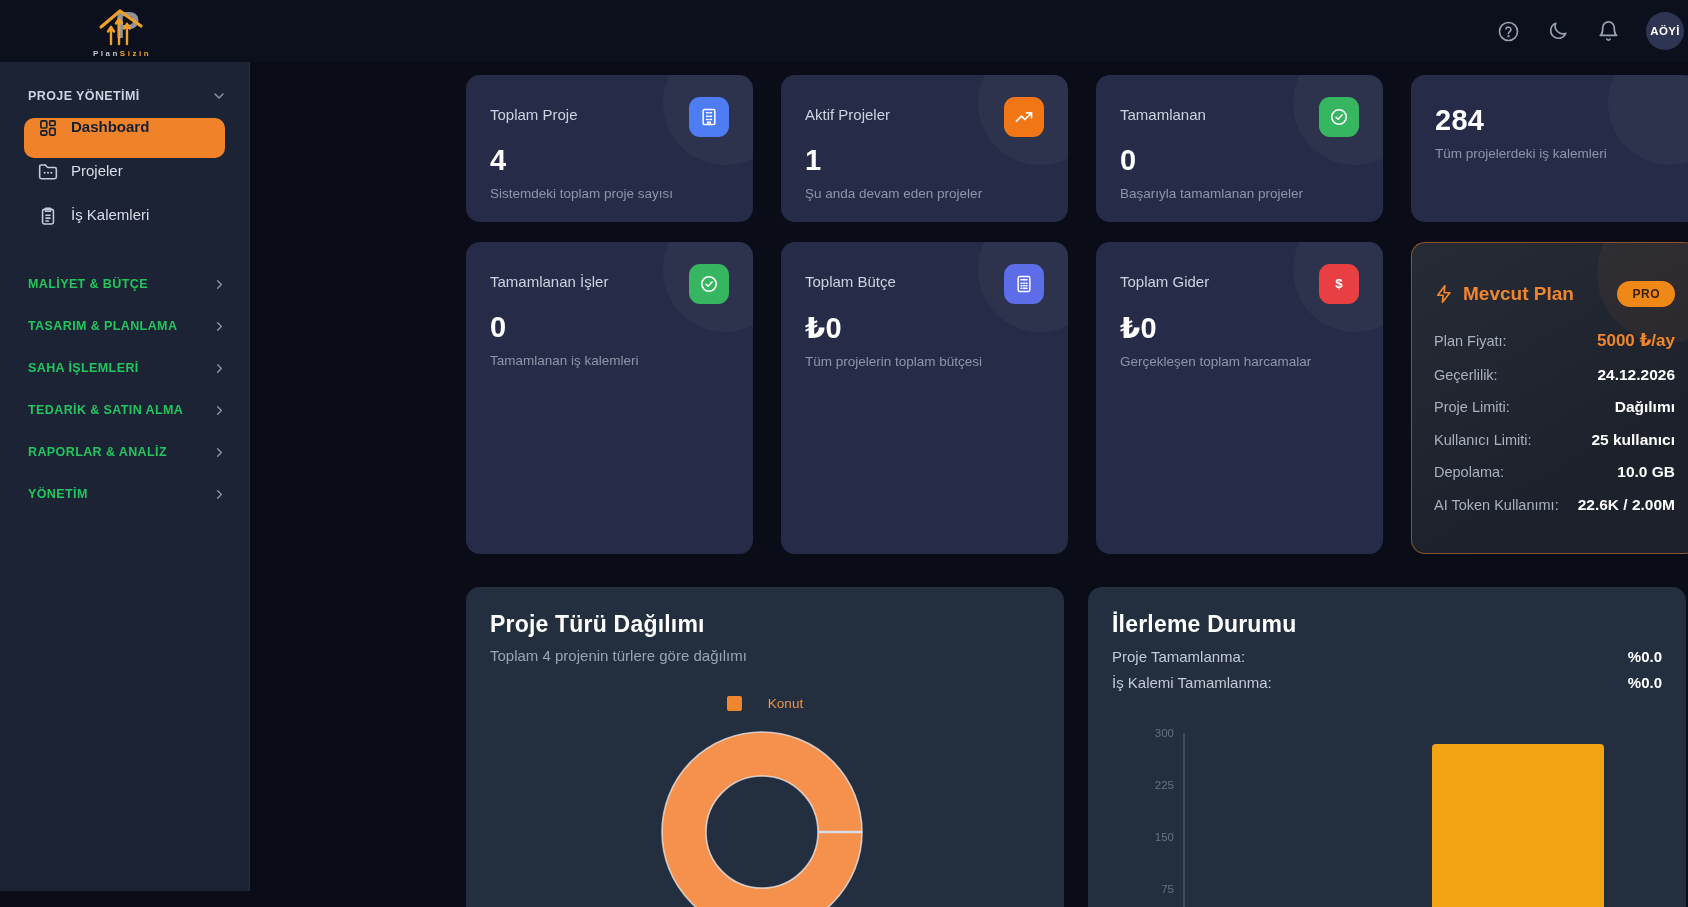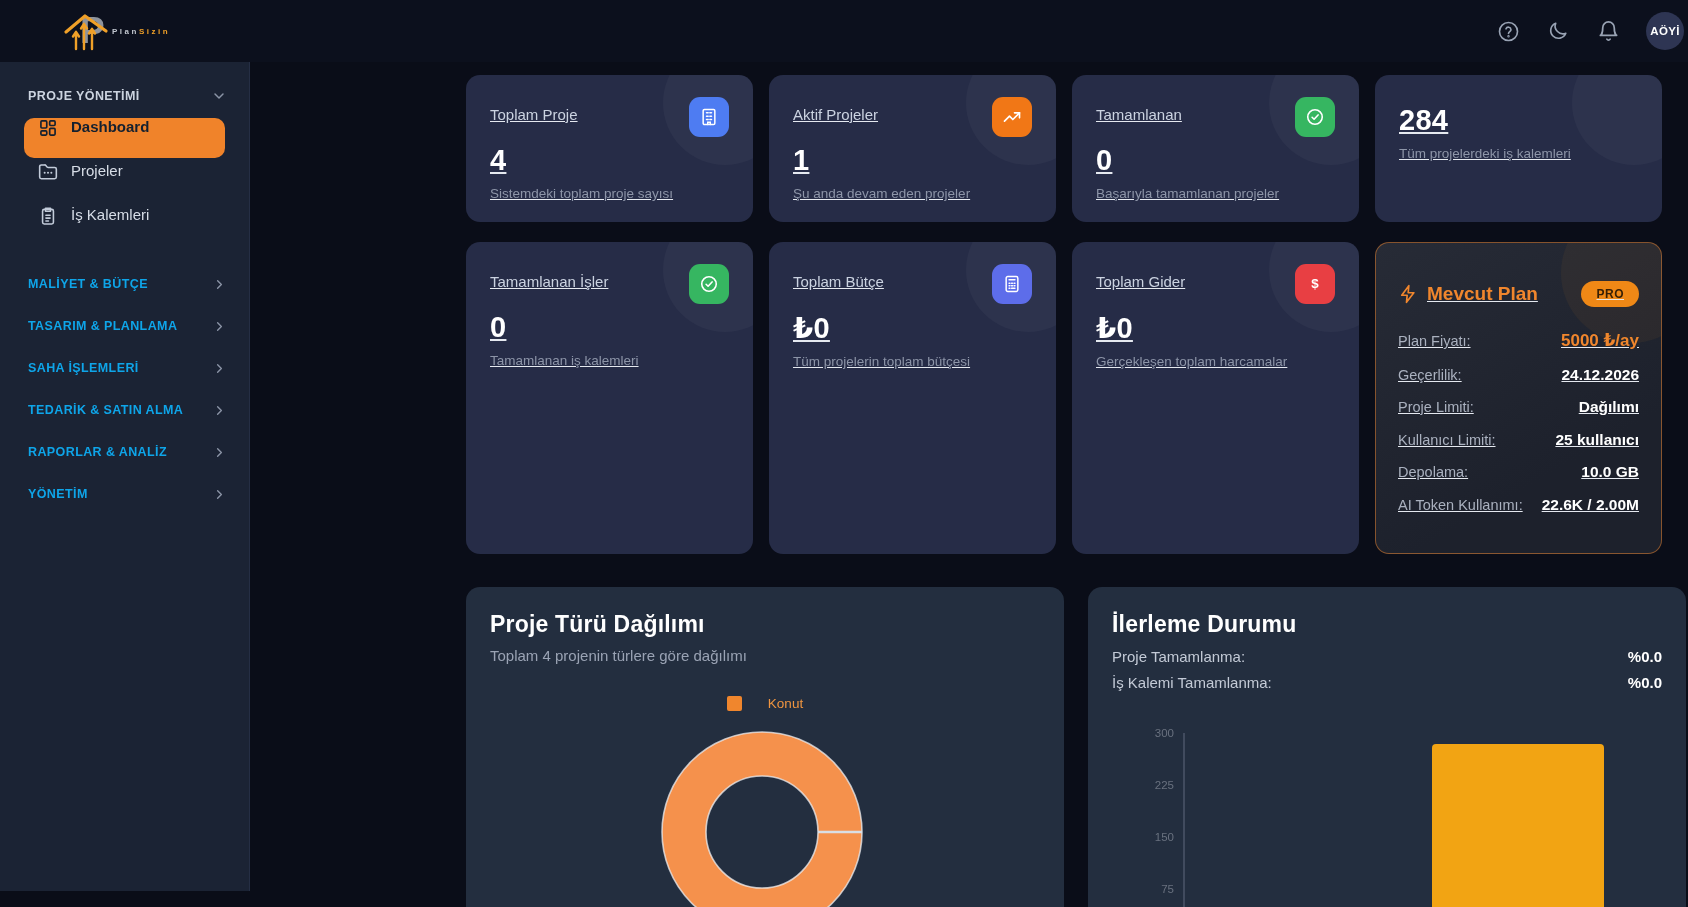--- a/index.html
+++ b/index.html
@@ -11,21 +11,21 @@
     position:relative;
   }
   svg { display:block; }
 
   
   .header {
     position:absolute; top:0; left:0; right:0; height:62px;
     background:#0c101d; display:flex; align-items:center; justify-content:space-between;
     padding:0 10px 0 62px;
   }
-  .logo { display:flex; flex-direction:row; align-items:center; width:120px; cursor:pointer; }
+  .logo { display:flex; flex-direction:column; align-items:center; width:120px; cursor:pointer; }
   .logo-text { font-size:8px; font-weight:bold; letter-spacing:2.5px; margin-top:1px; }
   .logo-text .lt1 { color:#c2c7cf; } .logo-text .lt2 { color:#f0a028; }
   .hdr-right { display:flex; align-items:center; gap:26px; }
   .hdr-icon-btn { width:24px; height:24px; color:#99a3b4; cursor:pointer; display:flex; align-items:center; justify-content:center; }
   .avatar {
     width:38px; height:38px; border-radius:50%; background:#2e3553;
     display:flex; align-items:center; justify-content:center;
     font-size:11.5px; font-weight:bold; color:#fff; letter-spacing:.3px; cursor:pointer;
     margin-right:-6px;
   }
@@ -44,31 +44,31 @@
   .nav-item {
     margin:4px 24px; height:40px; border-radius:10px;
     display:flex; align-items:flex-start; gap:13px; padding:0 14px;
     font-size:15px; color:#d7dde7; cursor:pointer;
   }
   .nav-item .ni-icon { width:20px; height:20px; color:#c3ccda; }
   .nav-item.active { background:#f0832a; color:#14202f; font-weight:bold; }
   .nav-item.active .ni-icon { color:#14202f; }
   .side-group {
     height:40px; margin-top:2px; display:flex; align-items:center; justify-content:space-between;
-    padding:0 22px 0 28px; color:#0ea5e9; font-size:12.5px; font-weight:bold; letter-spacing:.4px;
+    padding:0 22px 0 28px; color:#22c55e; font-size:12.5px; font-weight:bold; letter-spacing:.4px;
     cursor:pointer;
   }
   .side-spacer { height:12px; }
 
   
   .main {
     position:absolute; top:62px; left:250px; right:0; bottom:-200px;
     padding:13px 0 0 216px;
   }
-  .grid4 { display:grid; grid-template-columns:repeat(4,287px); gap:16px;text-decoration:underline; }
+  .grid4 { display:grid; grid-template-columns:repeat(4,287px); gap:28px; }
   .row1 { margin-bottom:20px; }
   .row1 .card { height:147px; }
   .row2 { margin-bottom:33px; }
   .row2 .card { height:312px; }
   .row3 { display:grid; grid-template-columns:598px 598px; gap:24px; }
 
   
   .card {
     position:relative; background:#262c47; border-radius:14px; padding:22px 24px;
     overflow:hidden;

